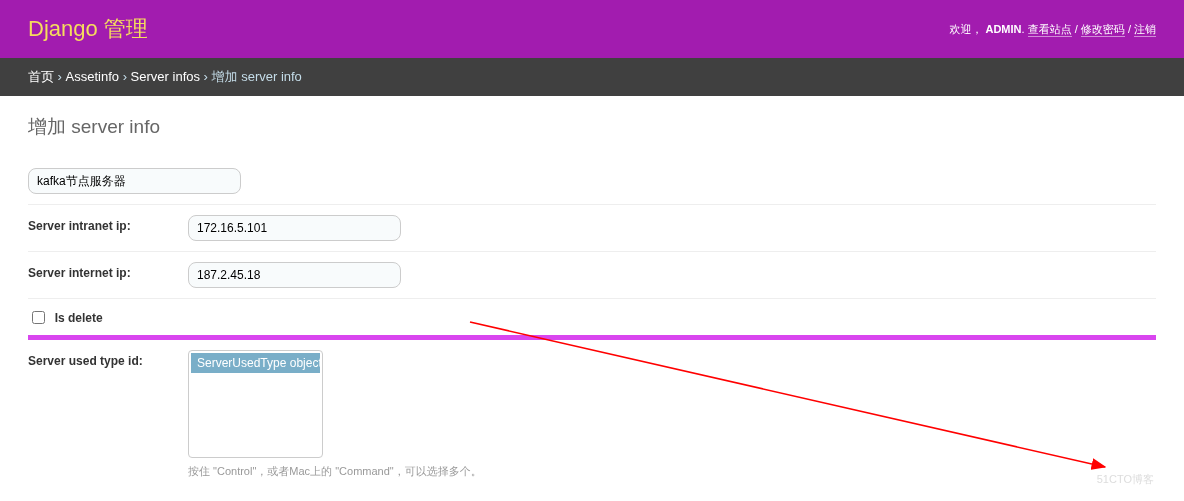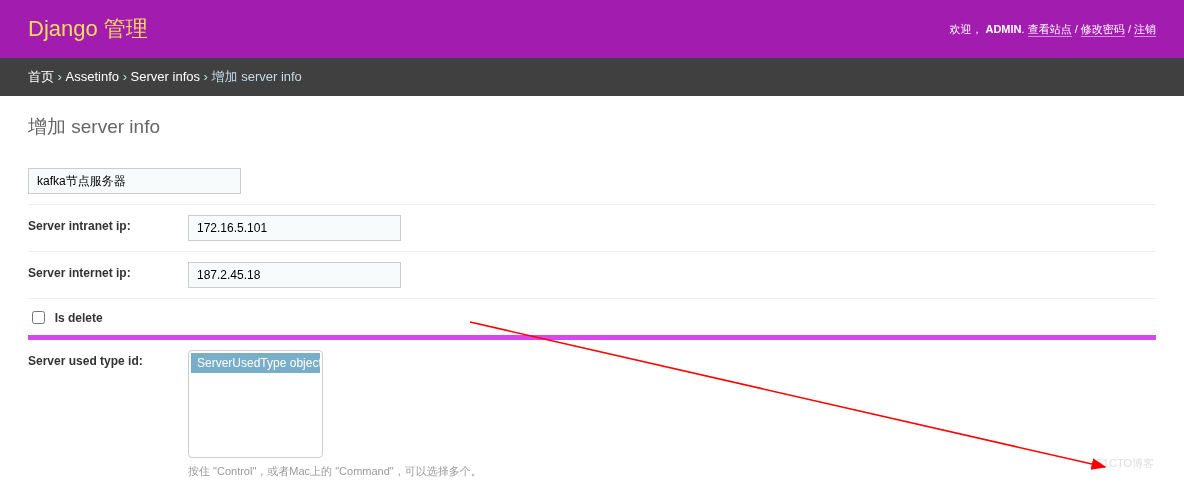--- a/index.html
+++ b/index.html
@@ -15,33 +15,33 @@
     .breadcrumbs a { color: #fff; text-decoration: none; }
     
     .content { padding: 18px 28px 0; }
     .page-title { font-size: 19px; font-weight: 300; color: #666; margin-bottom: 18px; }
     
     .form-row { padding: 10px 0; border-bottom: 1px solid #eee; display: flex; align-items: flex-start; }
     .form-row.last { border-bottom: none; }
     .form-row label.field-label { width: 160px; font-weight: bold; font-size: 12px; color: #333; padding-top: 4px; }
     .form-row .field-body { flex: 0 0 auto; }
     
-    input[type="text"] { width: 213px; padding: 5px 8px; border: 1px solid #ccc; border-radius: 0; font-size: 12px; background: #f8fbfc; }
+    input[type="text"] { width: 213px; padding: 5px 8px; border: 1px solid #ccc; border-radius: 8px; font-size: 12px; background: #f8fbfc; }
     
     .checkbox-row { padding: 10px 0; border-bottom: 5px solid #d946ef; }
     .checkbox-row label { font-weight: bold; font-size: 12px; color: #333; margin-left: 6px; vertical-align: middle; }
     .checkbox-row input { vertical-align: middle; margin-left: 4px; }
     
     select[multiple] { width: 135px; height: 108px; border: 1px solid #ccc; border-radius: 4px; font-size: 12px; padding: 2px; }
     select[multiple] option { padding: 3px 6px; }
     select[multiple] option:checked { background: #79aec8 linear-gradient(0deg, #79aec8 0%, #79aec8 100%); color: #fff; }
     
     .help-text { font-size: 11px; color: #999; margin-top: 6px; }
     
-    .watermark { position: absolute; right: 30px; top: 456px; font-size: 11px; color: #ddd; pointer-events: none; margin-left: 48px; }
+    .watermark { position: absolute; right: 30px; top: 472px; font-size: 11px; color: #ddd; pointer-events: none; margin-left: 48px; }
     
     .arrow-svg { position: absolute; left: 0; top: 0; width: 1184px; height: 501px; pointer-events: none; }
   </style>
 </head>
 <body>
 
 <div class="header">
   <div class="branding">Django 管理</div>
   <div class="user-tools">
     <span>欢迎，</span>

